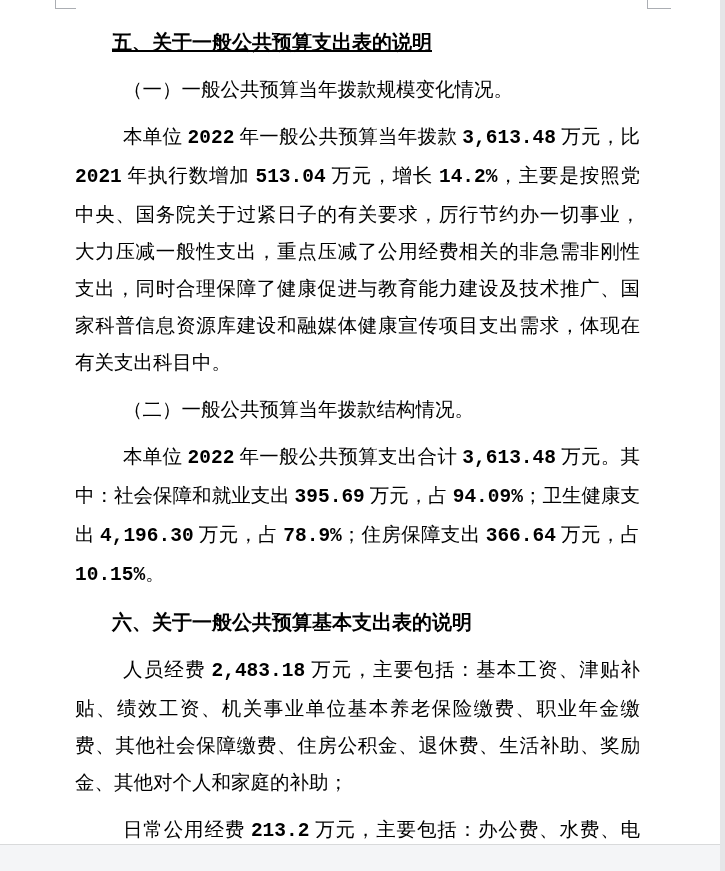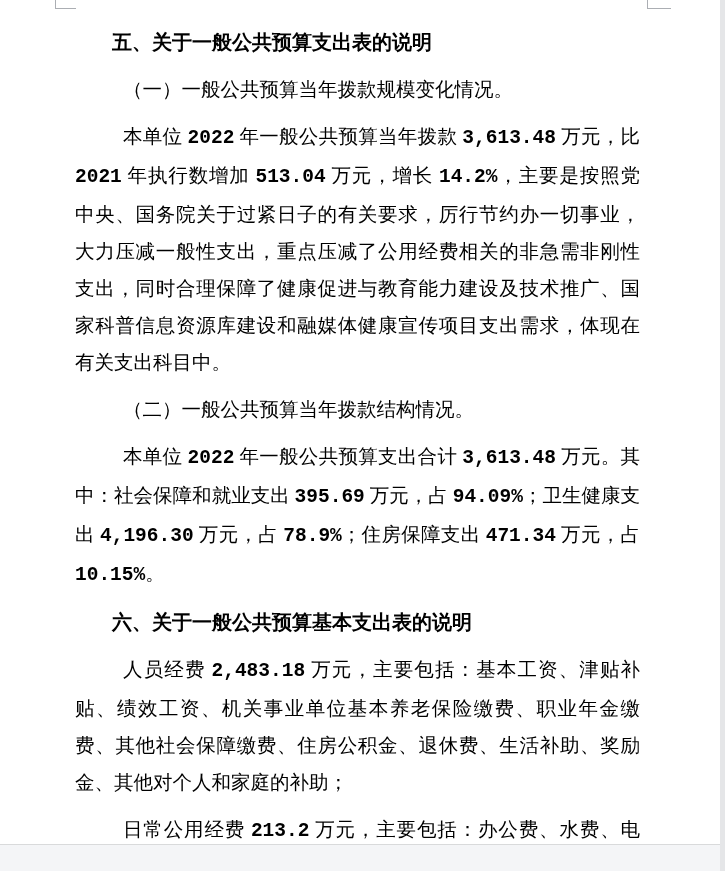--- a/index.html
+++ b/index.html
@@ -39,39 +39,39 @@
     text-align:justify;text-indent:48px;
     color:#000;
   }
   .heading{
     margin:3px 0;
     font-family:"Liberation Sans","DejaVu Sans",sans-serif;
     font-weight:700;font-size:20px;line-height:37px;
     text-indent:47px;text-align:left;
     color:#000;
   }
-  .doc-body > .heading:first-child{margin-top:0;margin-bottom:8px;}
+  .doc-body > .heading:first-child{margin-top:0;margin-bottom:8px;text-decoration:underline;}
   .num{
     font-family:Liberation Mono, monospace;
     font-weight:700;
   }
 </style>
 </head>
 <body>
 
 <div class="screen">
   <div class="paper">
     <div class="crop-mark tl"></div>
     <div class="crop-mark tr"></div>
     <div class="doc-body">
         <div class="heading">五、关于一般公共预算支出表的说明</div>
         <div class="para">（一）一般公共预算当年拨款规模变化情况。</div>
         <div class="para">本单位 <span class="num">2022</span> 年一般公共预算当年拨款 <span class="num">3,613.48</span> 万元，比 <span class="num">2021</span> 年执行数增加 <span class="num">513.04</span> 万元，增长 <span class="num">14.2%</span>，主要是按照党中央、国务院关于过紧日子的有关要求，厉行节约办一切事业，大力压减一般性支出，重点压减了公用经费相关的非急需非刚性支出，同时合理保障了健康促进与教育能力建设及技术推广、国家科普信息资源库建设和融媒体健康宣传项目支出需求，体现在有关支出科目中。</div>
         <div class="para">（二）一般公共预算当年拨款结构情况。</div>
-        <div class="para">本单位 <span class="num">2022</span> 年一般公共预算支出合计 <span class="num">3,613.48</span> 万元。其中：社会保障和就业支出 <span class="num">395.69</span> 万元，占 <span class="num">94.09%</span>；卫生健康支出 <span class="num">4,196.30</span> 万元，占 <span class="num">78.9%</span>；住房保障支出 <span class="num">471.34</span> 万元，占 <span class="num">10.15%</span>。</div>
+        <div class="para">本单位 <span class="num">2022</span> 年一般公共预算支出合计 <span class="num">3,613.48</span> 万元。其中：社会保障和就业支出 <span class="num">395.69</span> 万元，占 <span class="num">94.09%</span>；卫生健康支出 <span class="num">4,196.30</span> 万元，占 <span class="num">78.9%</span>；住房保障支出 <span class="num">366.64</span> 万元，占 <span class="num">10.15%</span>。</div>
         <div class="heading">六、关于一般公共预算基本支出表的说明</div>
         <div class="para">人员经费 <span class="num">2,483.18</span> 万元，主要包括：基本工资、津贴补贴、绩效工资、机关事业单位基本养老保险缴费、职业年金缴费、其他社会保障缴费、住房公积金、退休费、生活补助、奖励金、其他对个人和家庭的补助；</div>
         <div class="para">日常公用经费 <span class="num">213.2</span> 万元，主要包括：办公费、水费、电费、邮电费、取暖费、物业管理费、租赁费、劳务费、委托业务费、工会经费、公务用车运行维护费、其他交通费用、其他商品和服务支出、办公设备购置。</div>
       </div>
   </div>
   <div class="bottom-gap"></div>
   <div class="right-gutter"></div>
 </div>
 
 </body></html>

